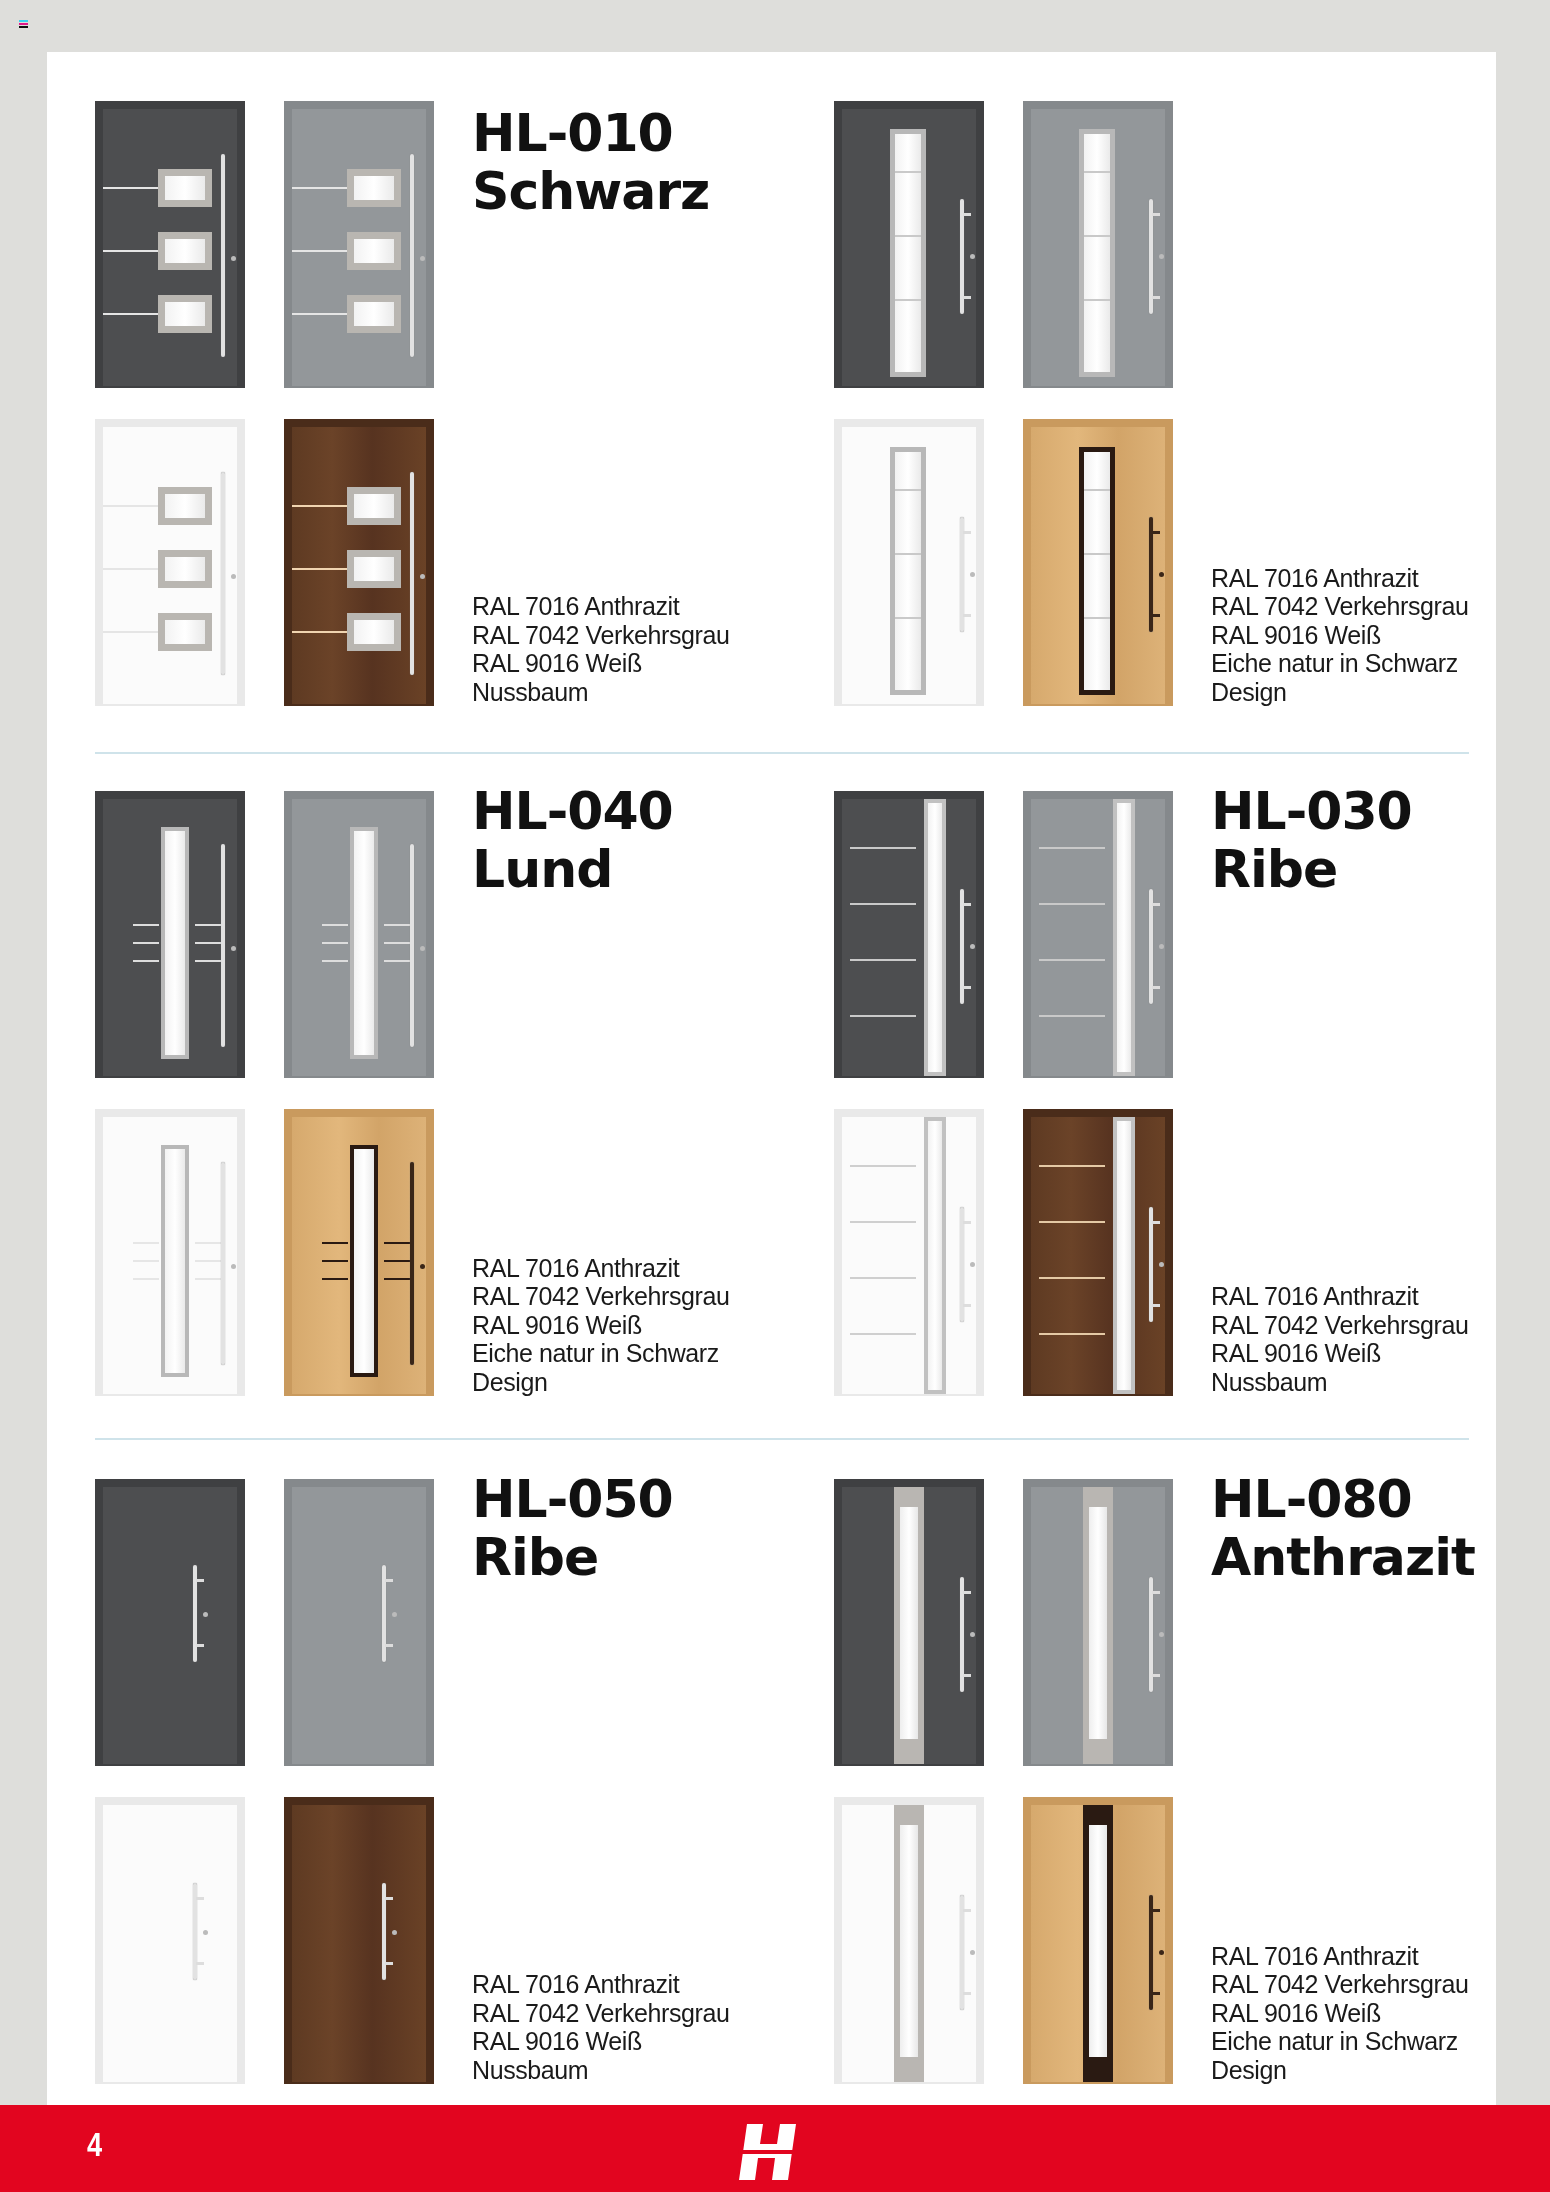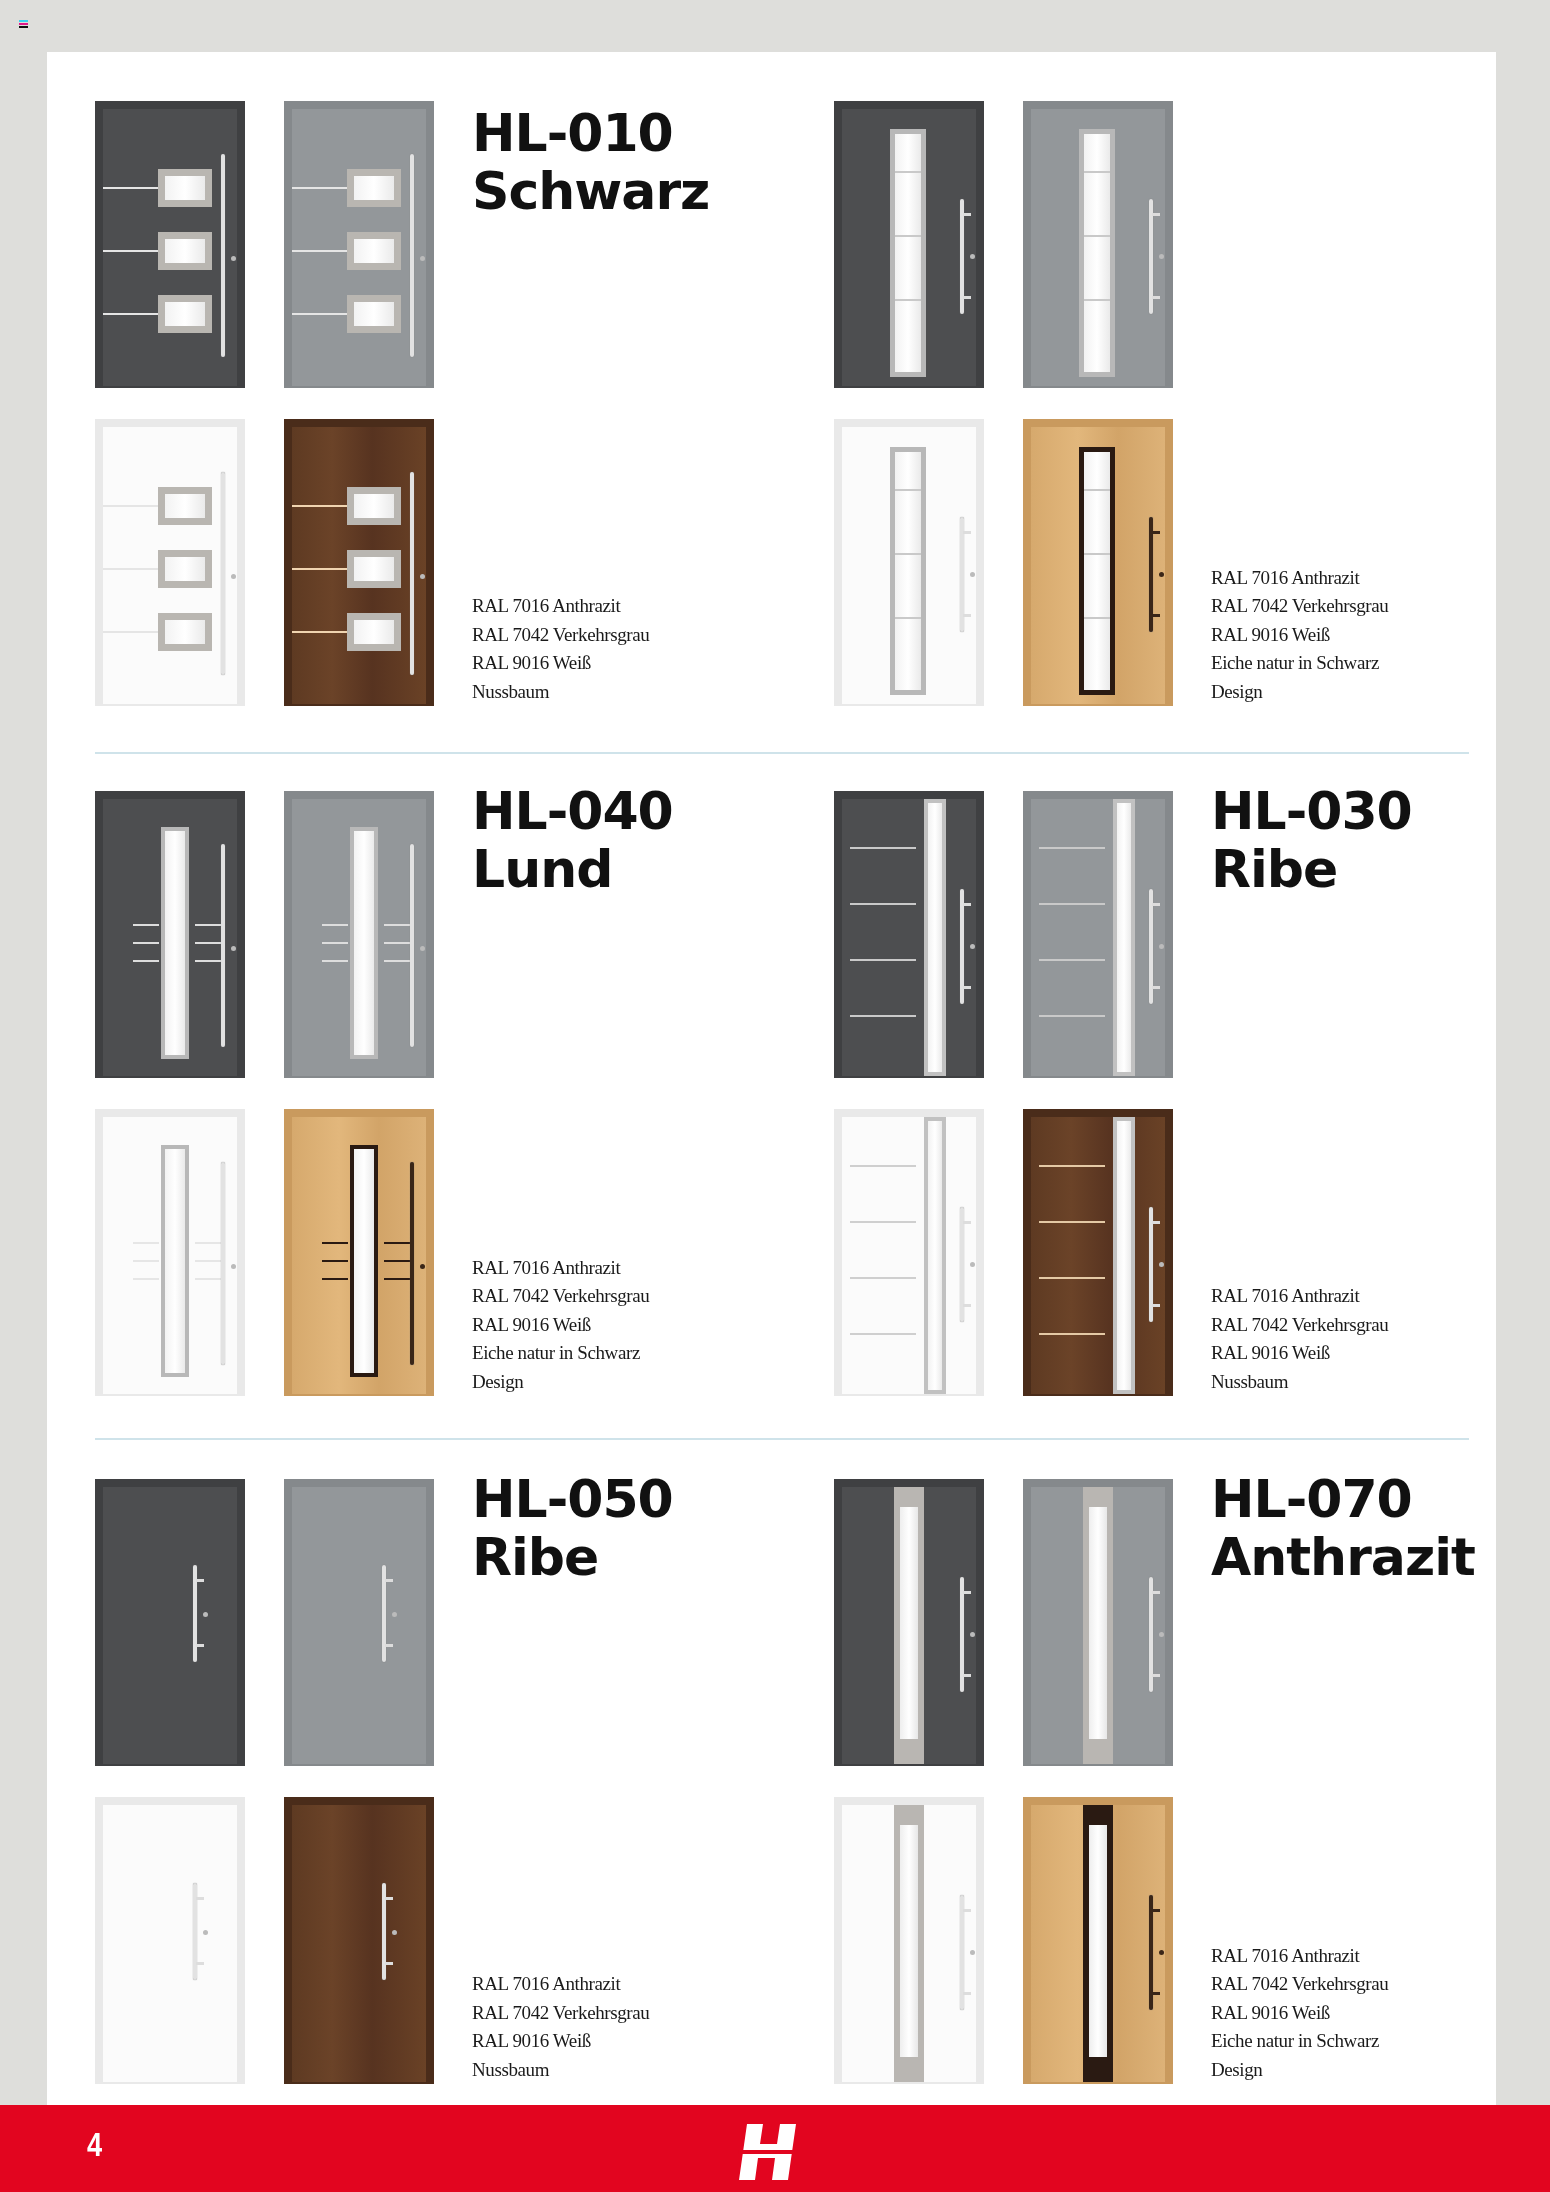--- a/index.html
+++ b/index.html
@@ -7,21 +7,21 @@
   body { background: #dededb; position: relative; font-family: "DejaVu Sans", "Liberation Sans", sans-serif; }
   .crop-mark { position: absolute; left: 19px; top: 20px; width: 9px; height: 9px; }
   .crop-mark span { display: block; height: 2px; margin-bottom: 1px; }
   .sheet { position: absolute; left: 47px; top: 52px; width: 1449px; height: 2053px; background: #ffffff; }
   .section { position: absolute; left: 0; width: 1449px; }
   .col { position: absolute; top: 0; width: 700px; height: 660px; }
   .door { position: absolute; width: 150px; height: 287px; overflow: hidden; }
   .door .frame { position: absolute; inset: 0; }
   .door .leaf { position: absolute; left: 8px; top: 8px; right: 8px; bottom: 2px; }
   .title { position: absolute; font-family: "DejaVu Sans", sans-serif; font-weight: bold; font-size: 52px; line-height: 58px; color: #111; letter-spacing: -1px; white-space: nowrap; }
-  .finishes { position: absolute; font-family: Liberation Serif, serif; font-size: 19px; line-height: 28.5px; color: #1a1a1a; white-space: nowrap; letter-spacing: -0.4px; }
+  .finishes { position: absolute; font-family: Liberation Sans, sans-serif; font-size: 25px; line-height: 28.5px; color: #1a1a1a; white-space: nowrap; letter-spacing: -0.4px; }
   .divider { position: absolute; left: 48px; width: 1374px; height: 2px; background: #cfe3ea; }
   .footer { position: absolute; left: 0; top: 2105px; width: 1550px; height: 87px; background: #e2051f; }
   .page-num { position: absolute; left: 87px; top: 20px; color: #fff; font-family: "Liberation Sans", sans-serif; font-weight: bold; font-size: 34px; transform: scaleX(0.8); transform-origin: left; }
   .logo { position: absolute; left: 733px; top: 19px; width: 68px; height: 56px; }
   
   .abs { position: absolute; }
 </style>
 </head>
 <body>
 
@@ -412,21 +412,21 @@
           <div class="leaf" style="background: linear-gradient(90deg, rgb(214, 169, 109), rgb(226, 183, 124) 35%, rgb(210, 164, 104) 65%, rgb(221, 178, 120));">
             <div class="abs" style="left: 52px; top: 0px; width: 30px; height: 277px; background: rgb(42, 26, 18);"></div>
             <div class="abs" style="left: 58px; top: 20px; width: 18px; height: 232px; background: linear-gradient(90deg, rgb(238, 238, 238), rgb(255, 255, 255) 50%, rgb(231, 231, 231));"></div>
             <div class="abs" style="left: 118px; top: 90px; width: 4px; height: 115px; background: rgb(58, 38, 24); border-radius: 2px; box-shadow: rgb(119, 119, 119) 0px 0px 1px;"></div>
             <div class="abs" style="left: 121px; top: 104px; width: 8px; height: 3px; background: rgb(58, 38, 24);"></div>
             <div class="abs" style="left: 121px; top: 187px; width: 8px; height: 3px; background: rgb(58, 38, 24);"></div>
             <div class="abs" style="left: 128px; top: 145px; width: 5px; height: 5px; border-radius: 50%; background: rgb(58, 38, 24);"></div>
           </div>
         </div>
         <div class="title" style="left: 377px; top: 40px;">
-          <div>HL-070</div>
+          <div>HL-080</div>
           <div>Anthrazit</div>
         </div>
         <div class="finishes" style="left: 377px; top: 511.5px;">
           <div>RAL 7016 Anthrazit</div>
           <div>RAL 7042 Verkehrsgrau</div>
           <div>RAL 9016 Weiß</div>
           <div>Eiche natur in Schwarz</div>
           <div>Design</div>
         </div>
       </div>

